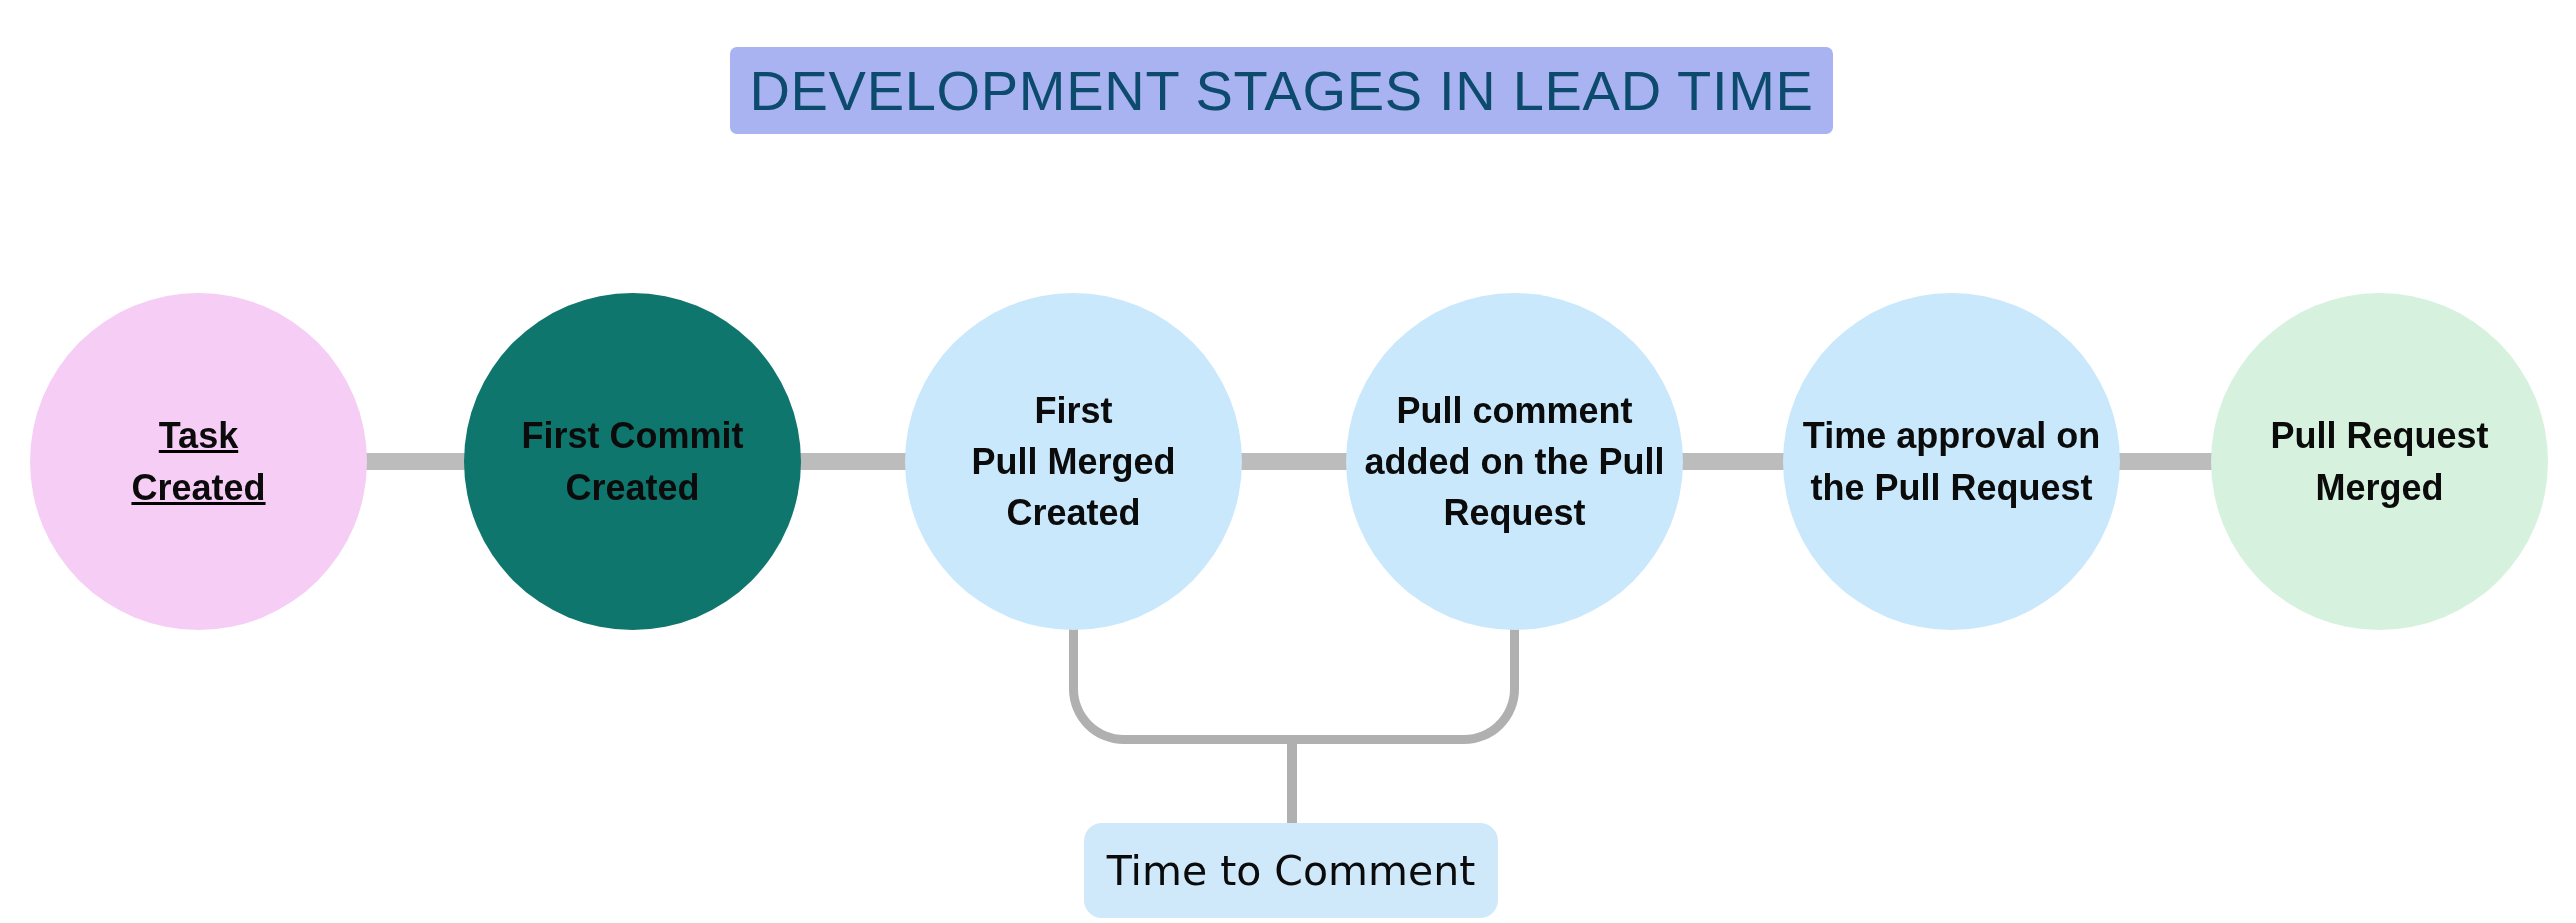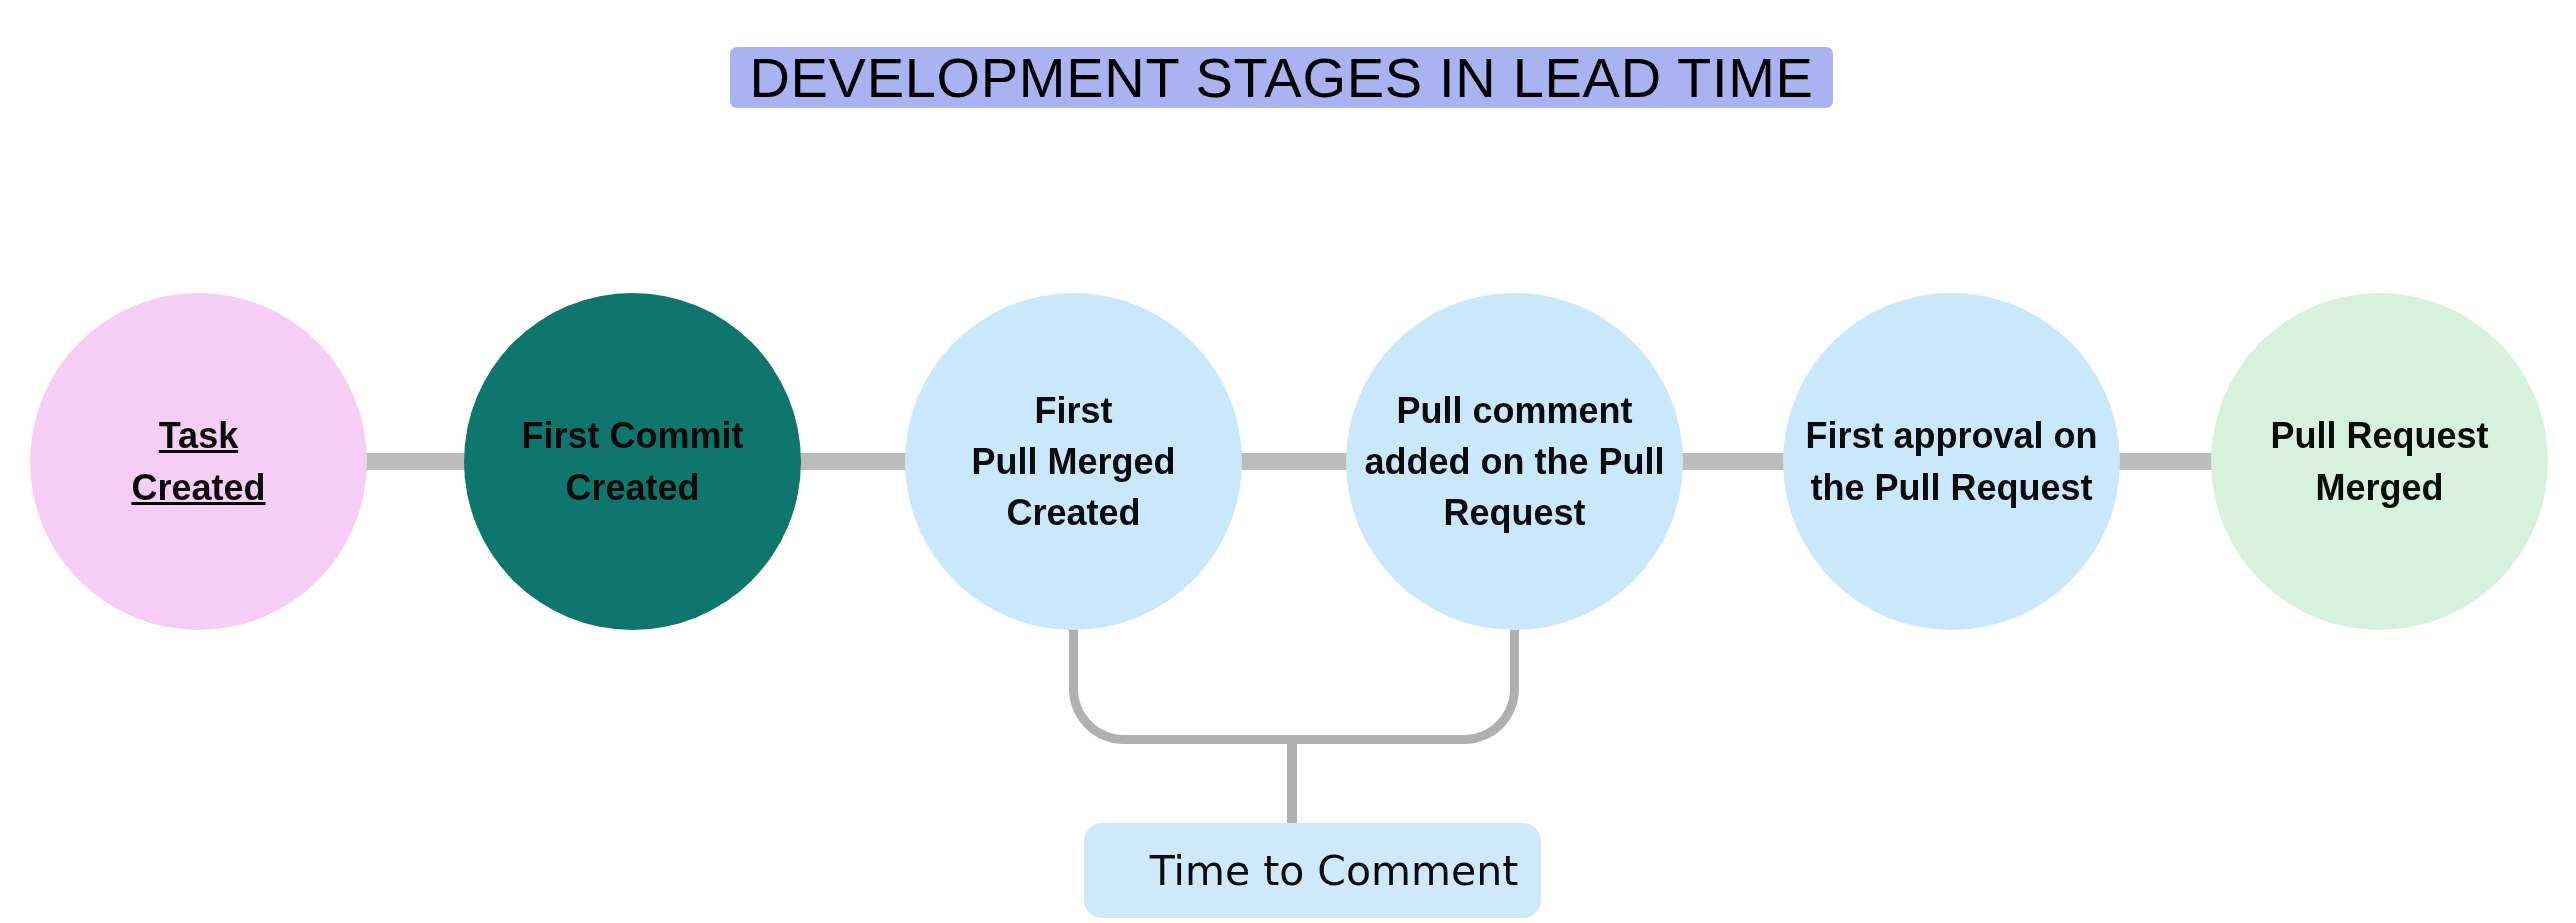--- a/index.html
+++ b/index.html
@@ -7,26 +7,26 @@
     position: relative;
     width: 2576px;
     height: 923px;
     background: #ffffff;
     overflow: hidden;
     font-family: "Liberation Sans", "DejaVu Sans", sans-serif;
   }
   .title {
     position: absolute;
     left: 730px; top: 47px;
-    width: 1103px; height: 61px;
+    width: 1103px; height: 87px;
     border-radius: 6.9px;
     display: flex; align-items: center; justify-content: center;
     font-size: 56px;
     letter-spacing: 0.7px;
-    color: #000000;
+    color: #0c4a6e;
     z-index: 2;
   }
   .connector {
     position: absolute;
     top: 453px; height: 16.5px;
     z-index: 0;
   }
   .stage {
     position: absolute;
     top: 293px;
@@ -62,21 +62,20 @@
     width: 9.6px; height: 80px;
     z-index: 0;
   }
   .annotation-box {
     position: absolute;
     left: 1084px; top: 823px;
     width: 414px; height: 95px;
     border-radius: 18px;
     display: flex; align-items: center; justify-content: center;
     z-index: 1;
-    padding-left: 43px;
   }
   .annotation-label {
     font-family: cursive, "DejaVu Sans", sans-serif;
     font-size: 41px;
     color: #0b0b0b;
   }
 </style>
 </head>
 <body>
 
@@ -106,21 +105,21 @@
 Created</span>
   </div>
 
   <div class="stage" style="left: 1346px; background: rgb(201, 232, 252);">
     <span class="stage-label">Pull comment
 added on the Pull
 Request</span>
   </div>
 
   <div class="stage" style="left: 1783px; background: rgb(201, 232, 252);">
-    <span class="stage-label">First approval on
+    <span class="stage-label">Time approval on
 the Pull Request</span>
   </div>
 
   <div class="stage" style="left: 2211px; background: rgb(214, 242, 222);">
     <span class="stage-label">Pull Request
 Merged</span>
   </div>
 
   <div class="bracket" style="border-color: rgb(176, 176, 176);"></div>
 

